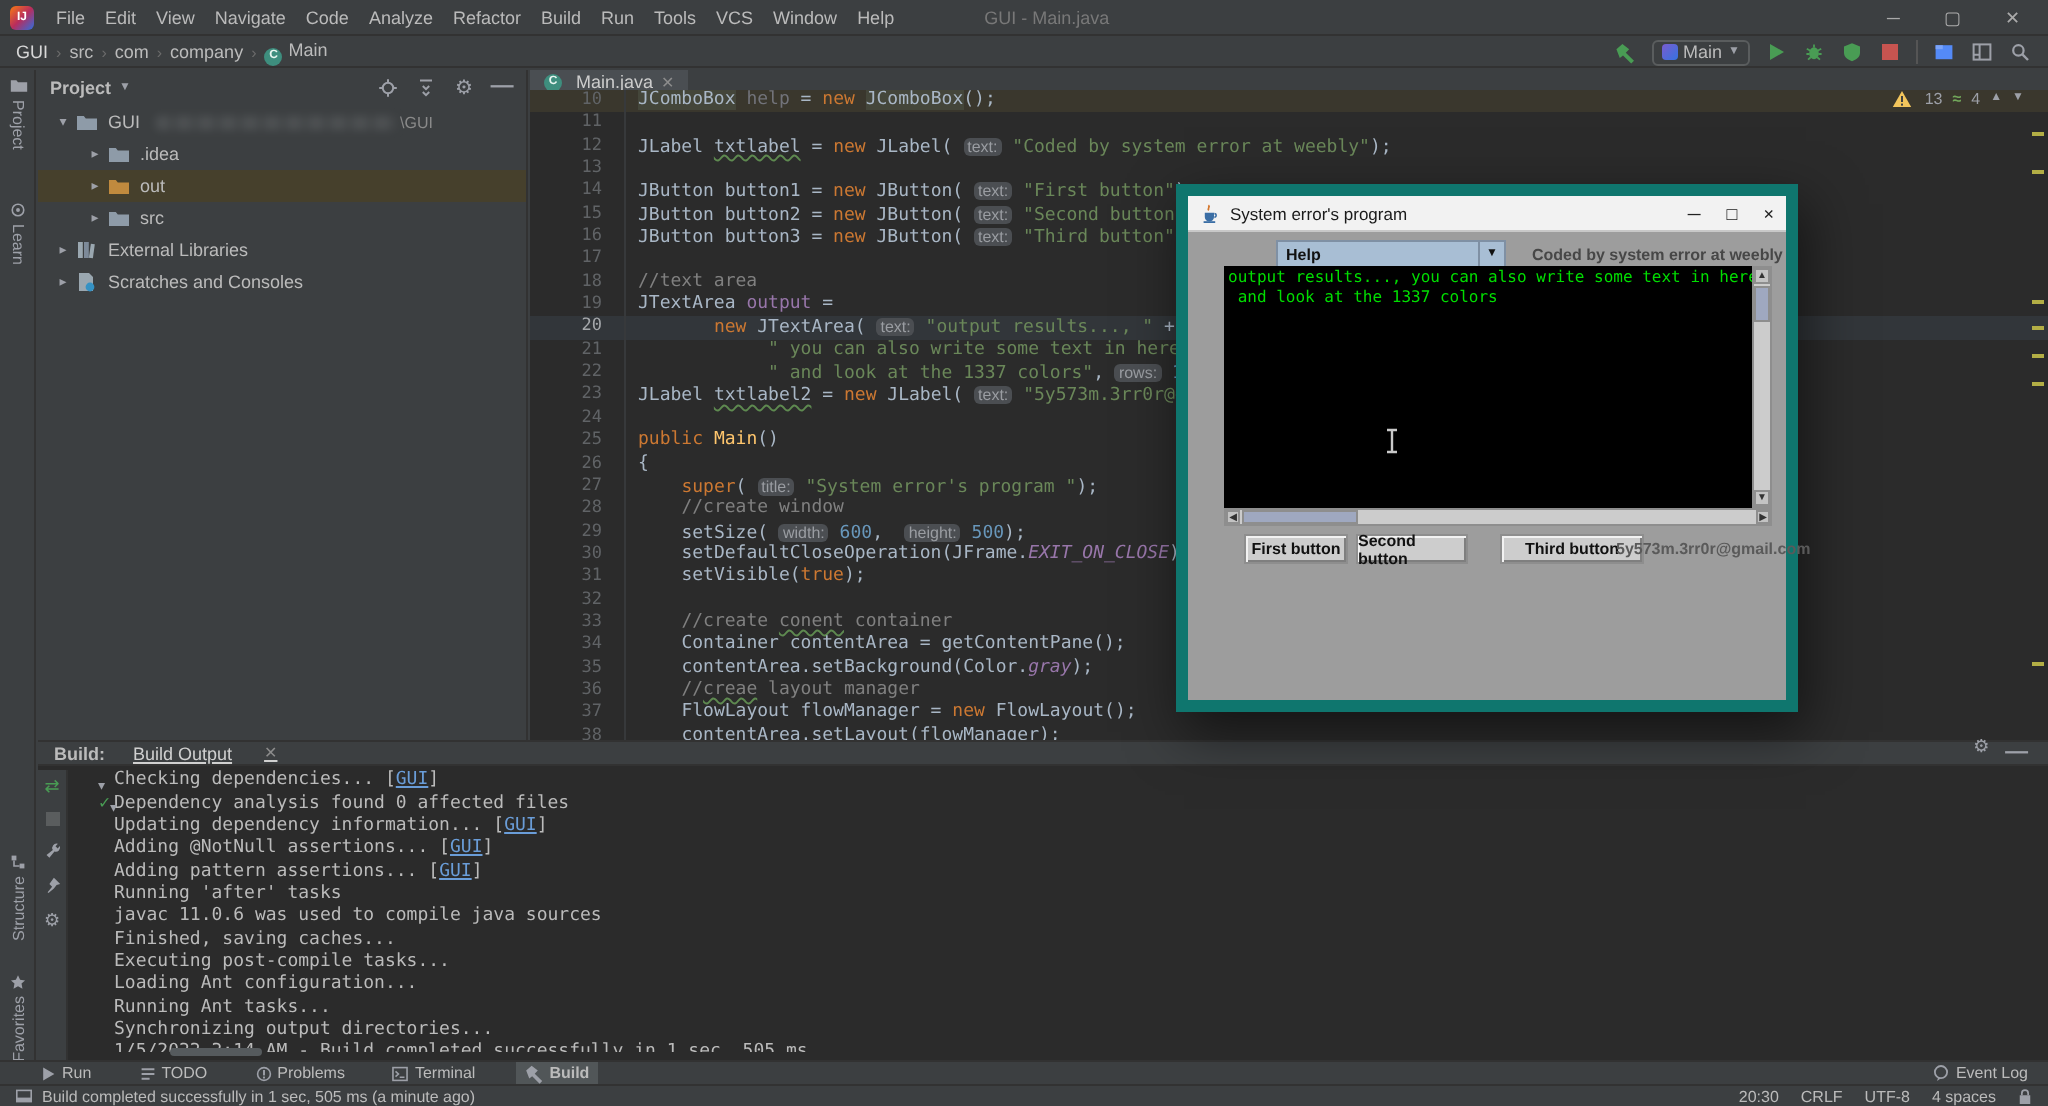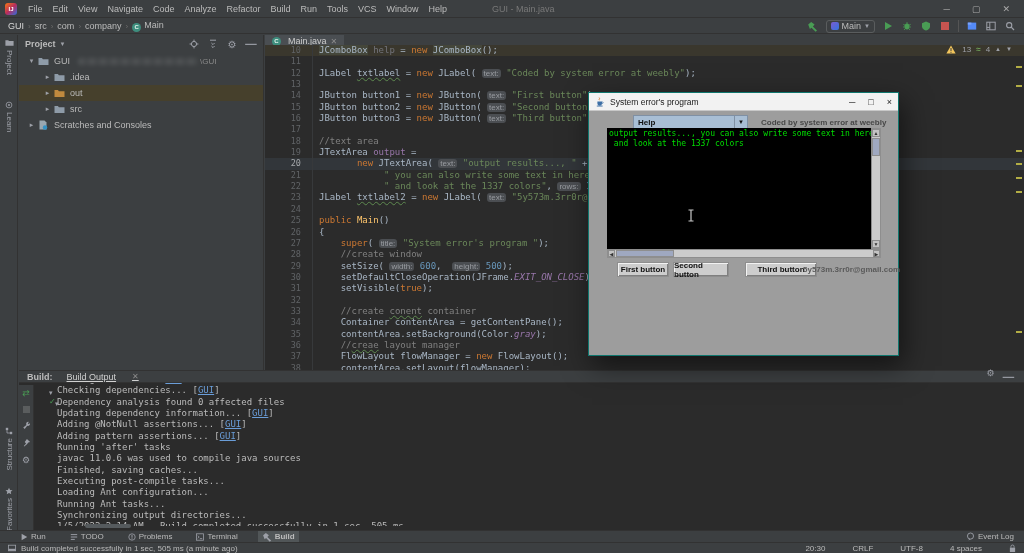--- a/index.html
+++ b/index.html
@@ -91,21 +91,21 @@
   .tk-h { background:#4b4e52; color:#9a9da2; border-radius:3px; padding:0 2px;
           font-size:8px; font-family:"Liberation Sans",sans-serif; }
   #inspections { position:absolute; right:12px; top:8px; display:flex; gap:5px; align-items:center;
                  font-size:8px; color:#9da0a8; z-index:5; }
   #err-stripe { position:absolute; right:0; top:0; width:10px; height:335px; }
   #err-stripe .mark { position:absolute; left:2px; width:6px; height:2px; background:#b3ae45; }
 
   
   #appwin { position:absolute; left:588px; top:92px; width:311px; height:264px; z-index:60;
             background:#9d9d9d; box-shadow:4px 10px 26px rgba(0,0,0,.55);
-            border:1px solid #0f766e; }
+            border:6px solid #0f766e; }
   #app-title { height:18px; background:#f2f2f2; display:flex; align-items:center;
                padding:0 6px; border-bottom:1px solid #c8c8c8; }
   #app-title .t { font-size:8.5px; color:#1a1a1a; margin-left:5px; }
   #app-title .ctrls { margin-left:auto; display:flex; gap:13px; font-size:9px; color:#222; }
   #app-combo { position:absolute; left:44px; top:22px; width:115px; height:14px;
                background:#a8bed4; border:1px solid #7f90a4; display:flex; align-items:center; }
   #app-combo .txt { font-size:8px; font-weight:bold; color:#111; padding-left:4px; flex:1; }
   #app-combo .arr { width:13px; height:100%; border-left:1px solid #7f90a4;
                     display:flex; align-items:center; justify-content:center; font-size:6px; color:#111; }
   #app-coded { position:absolute; left:172px; top:25px; font-size:8px; font-weight:bold; color:#474747; }
@@ -150,21 +150,21 @@
   #twbar { position:absolute; left:0; top:530px; width:1024px; height:12px; background:#3c3f41;
            border-top:1px solid #323232; display:flex; align-items:center; font-size:8px; color:#bbbbbb; }
   #twbar .twitem { display:flex; align-items:center; gap:3px; margin-left:16px; cursor:default;
                    padding:0 4px; height:12px; }
   #twbar .twitem.active { background:#515658; font-weight:bold; }
   #twbar .right { margin-left:auto; display:flex; align-items:center; gap:3px; padding-right:10px; }
   #statusbar { position:absolute; left:0; top:542px; width:1024px; height:11px; background:#3c3f41;
                border-top:1px solid #323232; display:flex; align-items:center;
                font-size:8px; color:#bbbbbb; }
   #statusbar .msg { margin-left:8px; display:flex; align-items:center; gap:5px; }
-  #statusbar .right { margin-left:auto; display:flex; gap:27px; align-items:center; padding-right:8px; }
+  #statusbar .right { margin-left:auto; display:flex; gap:11px; align-items:center; padding-right:8px; }
   svg { display:block; }
 </style>
 </head>
 <body>
 
 <div id="ide">
 
   <div id="titlebar">
     <div id="ij-logo">IJ</div>
     <div id="menus">
@@ -343,20 +343,31 @@
           <span>out</span>
         </div>
         <div class="trow" style="padding-left: 24px;">
           <span class="chev">▸</span>
           <span class="ticon">
             <svg width="11" height="9" viewBox="0 0 11 9">
               <path d="M0.5 1h3.4l1 1.2h5.6v5.8H0.5z" fill="#8e9ba8"></path>
             </svg>
           </span>
           <span>src</span>
+        </div>
+        <div class="trow" style="padding-left: 8px;">
+          <span class="chev">▸</span>
+          <span class="ticon">
+            <svg width="10" height="10" viewBox="0 0 10 10">
+              <rect x="1" y="1" width="2.4" height="8" fill="#9aa7b0"></rect>
+              <rect x="4" y="1" width="2.4" height="8" fill="#7d8a99"></rect>
+              <rect x="7" y="2" width="2" height="7" fill="#9aa7b0" transform="rotate(8 8 5)"></rect>
+            </svg>
+          </span>
+          <span>External Libraries</span>
         </div>
         <div class="trow" style="padding-left: 8px;">
           <span class="chev">▸</span>
           <span class="ticon">
             <svg width="10" height="10" viewBox="0 0 10 10">
               <path d="M1.5 0.5h5L8.5 2.5v7h-7z" fill="#9aa7b0"></path>
               <circle cx="7" cy="7.5" r="2.2" fill="#3592c4"></circle>
             </svg>
           </span>
           <span>Scratches and Consoles</span>

